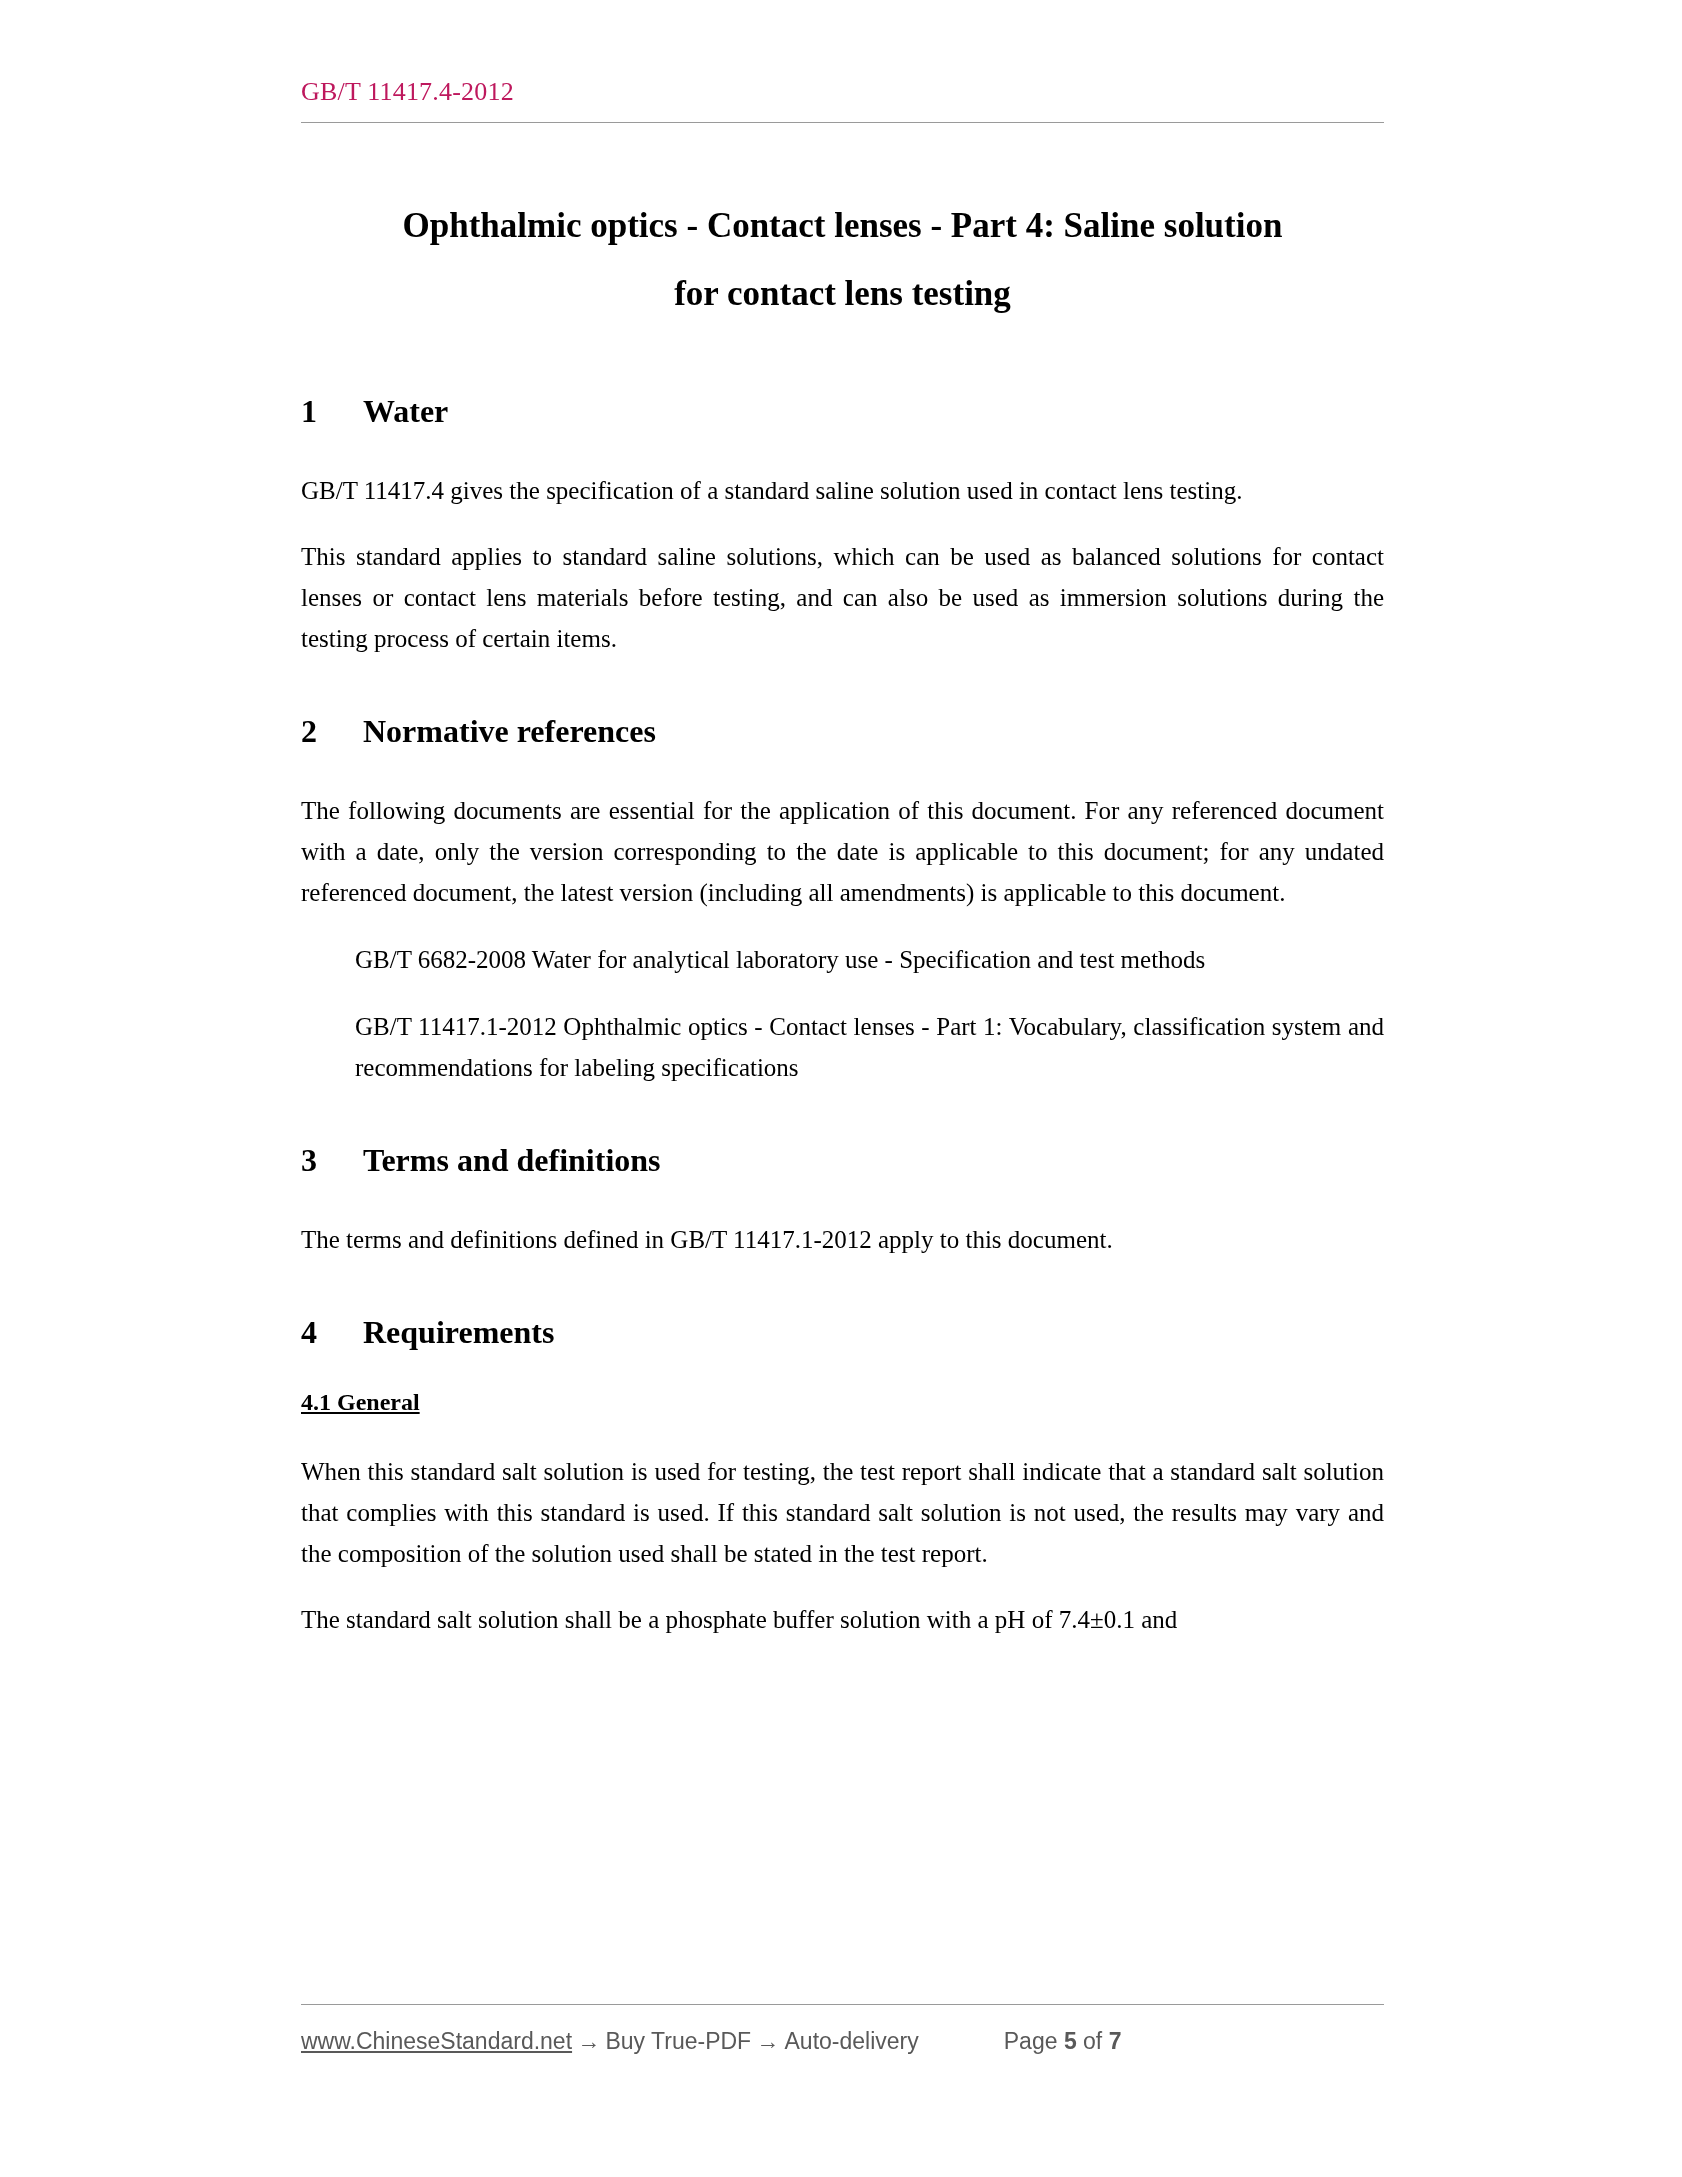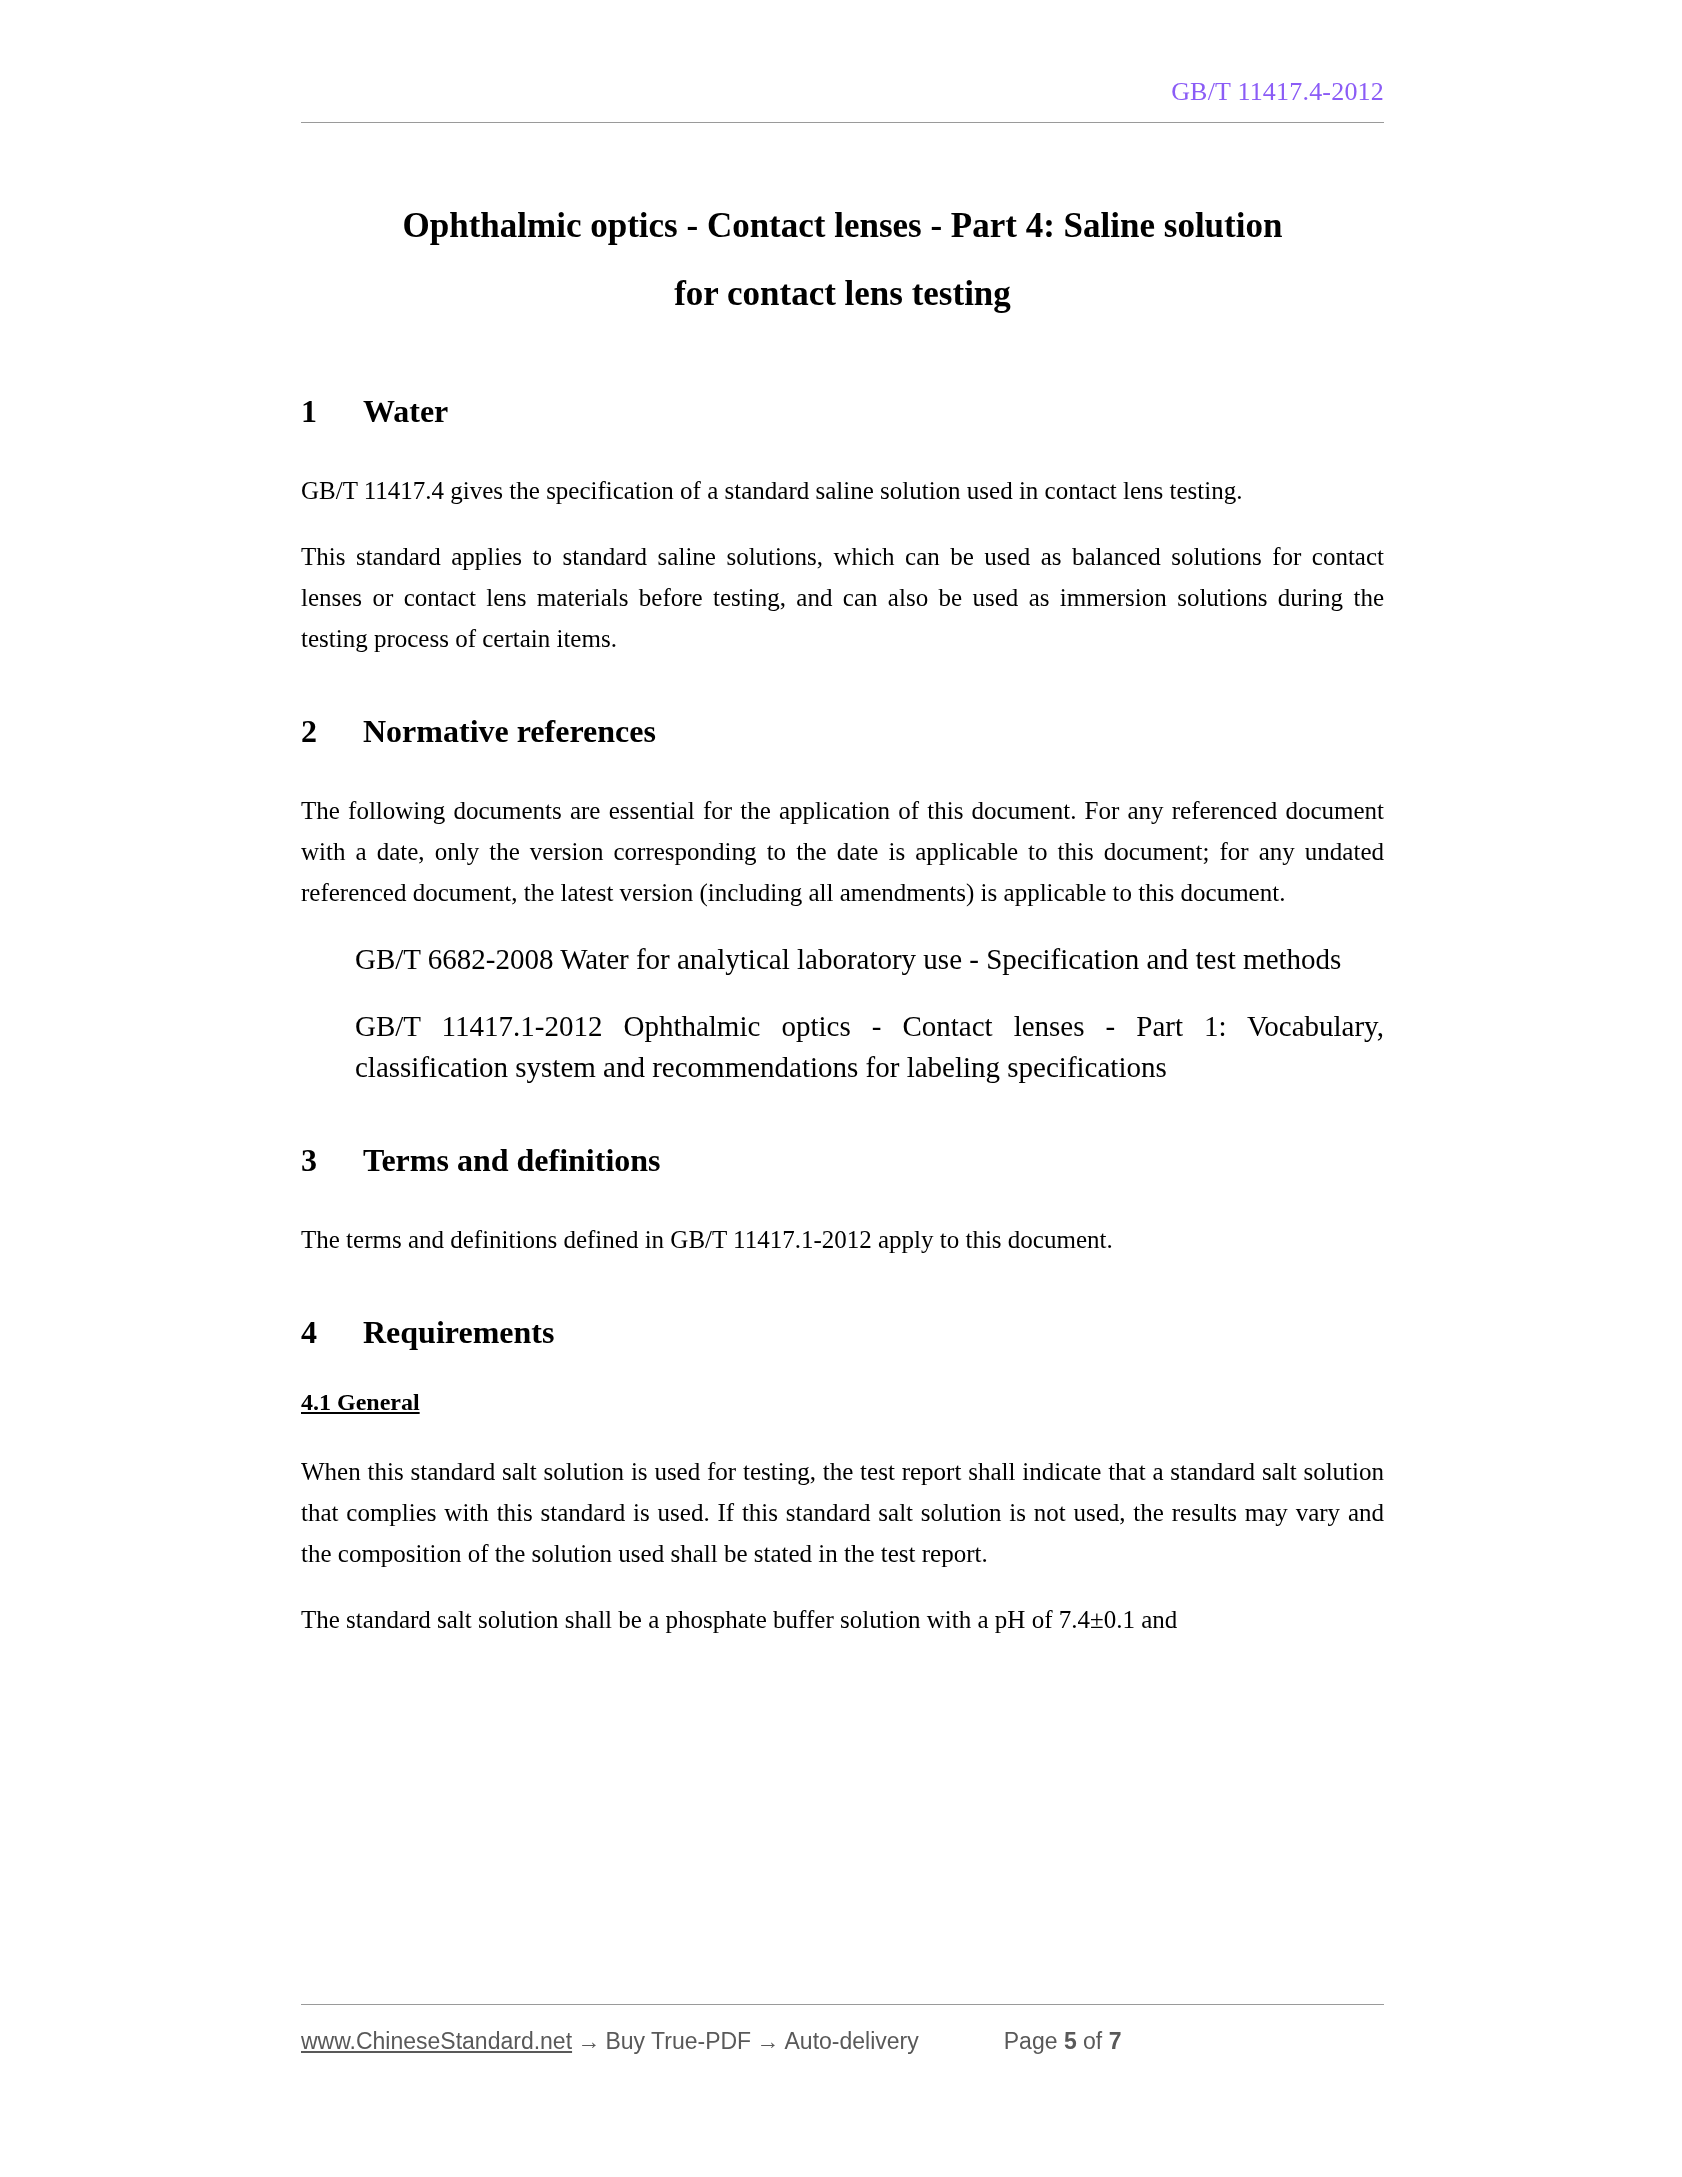--- a/index.html
+++ b/index.html
@@ -26,24 +26,24 @@
   }
 
   
   .header {
     position: absolute;
     left: 301px;
     top: 76px;
     width: 1083px;
   }
   .header-title {
-    text-align: right;
+    text-align: left;
     font-family: "Liberation Serif", "DejaVu Serif", serif;
     font-size: 26px;
-    color: #8b5cf6;
+    color: #be185d;
     letter-spacing: 0.2px;
     line-height: 1.2;
   }
   .header-rule {
     margin-top: 14.7px;
     border-top: 1.7px solid #9a9a9a;
     width: 100%;
     height: 0;
   }
 
@@ -90,21 +90,21 @@
   p.body {
     font-size: 25px;
     line-height: 41px;
     text-align: justify;
     text-justify: inter-word;
     margin: 0;
     hyphens: none;
   }
 
   p.ref {
-    font-size: 29px;
+    font-size: 25px;
     line-height: 41px;
     text-align: justify;
     text-justify: inter-word;
     margin: 0 0 0 54px;
     width: 1029px;
   }
 
   
   .sp-title-to-h1   { height: 67px; }
   .sp-h1-to-body    { height: 39px; }

